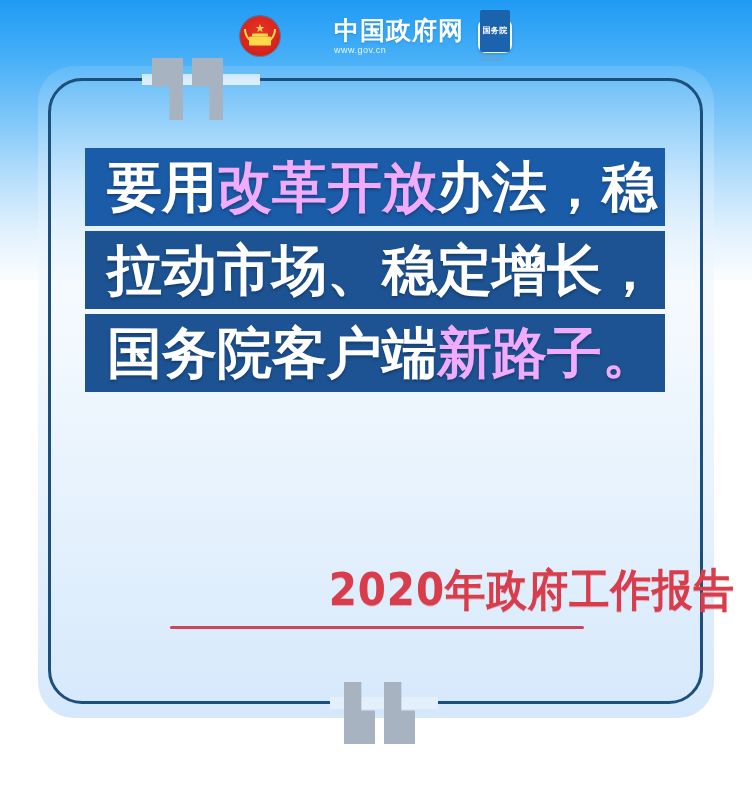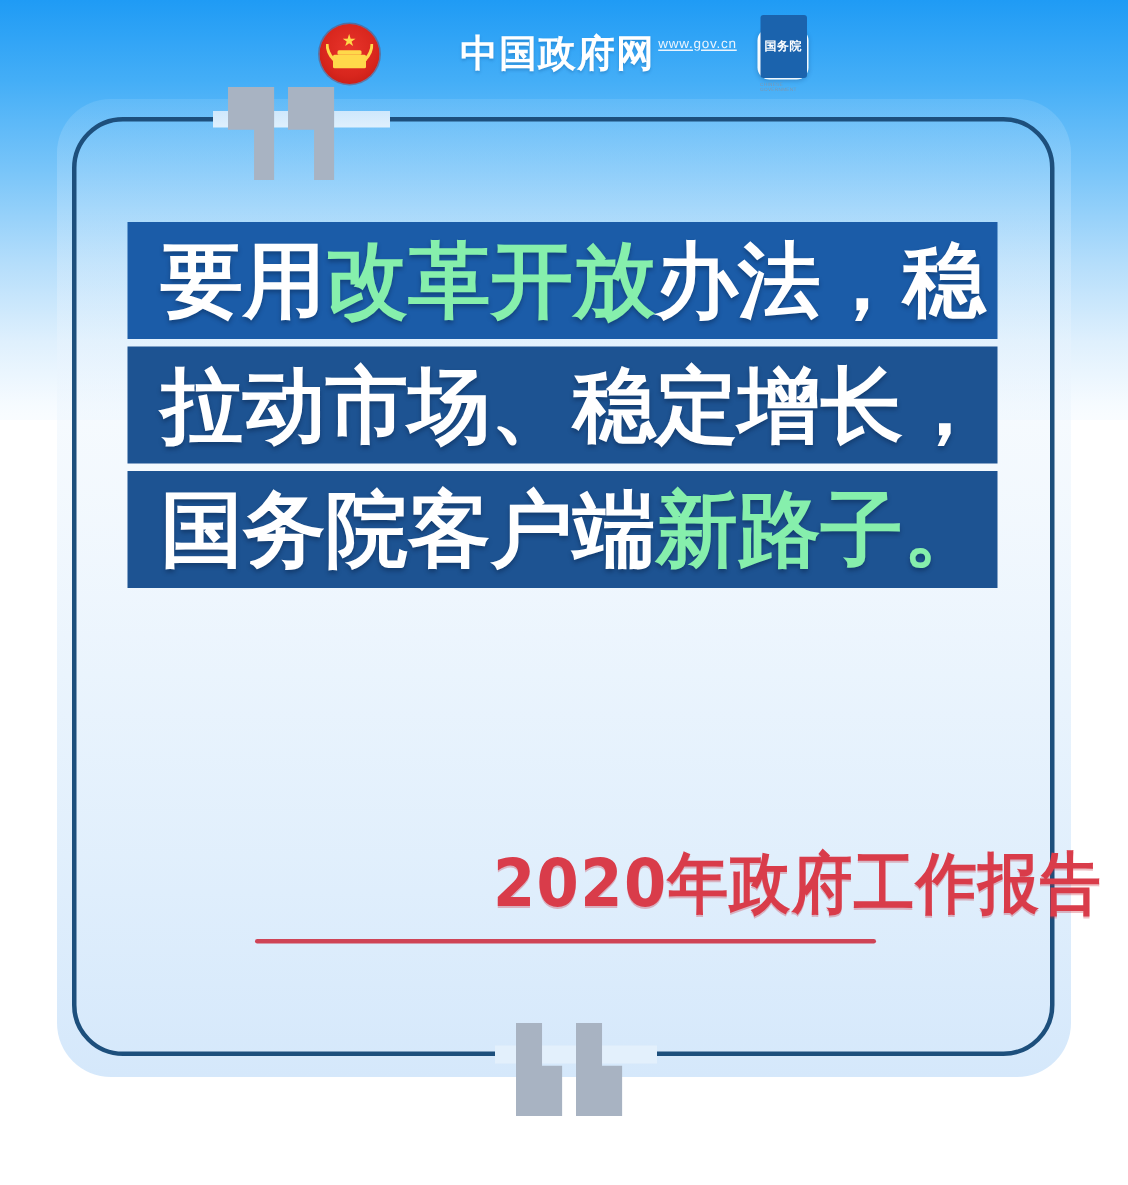--- a/index.html
+++ b/index.html
@@ -100,27 +100,26 @@
 
   .brand-cn {
     font-family: "Liberation Sans", "DejaVu Sans", sans-serif;
     font-weight: bold;
     font-size: 25px;
     color: #ffffff;
     letter-spacing: 1px;
     line-height: 1;
     text-shadow: 0 1px 2px rgba(0,60,120,.25);
   }
-  .brand-block { display: flex; flex-direction: row; gap: 2px; margin-left: 40px; }
+  .brand-block { display: flex; flex-direction: column; gap: 2px; margin-left: 40px; }
   .brand-url {
     font-size: 9px;
     color: #eaf4fd;
     letter-spacing: .5px;
     font-family: "Liberation Sans", "DejaVu Sans", sans-serif;
-    text-decoration: underline;
   }
 
   .app-icon {
     width: 34px; height: 34px;
     border-radius: 8px;
     background: linear-gradient(180deg,#ffffff 0%, #eef5fb 100%);
     box-shadow: 0 1px 3px rgba(20,70,130,.3);
     display: flex;
     flex-direction: column;
     align-items: center;
@@ -231,21 +230,21 @@
   .band-text {
     font-family: "DejaVu Sans", "Liberation Sans", sans-serif;
     font-weight: bold;
     font-size: 55px;
     line-height: 1;
     letter-spacing: 0px;
     white-space: nowrap;
     color: #ffffff;
     text-shadow: 0 2px 3px rgba(0,20,50,.35);
   }
-  .hl { color: #86efac; }
+  .hl { color: #f0abfc; }
 
   
   .attrib {
     position: absolute;
     left: 0; top: 568px;
     width: 752px;
     text-align: right;
     z-index: 5;
   }
   .attrib-text {

